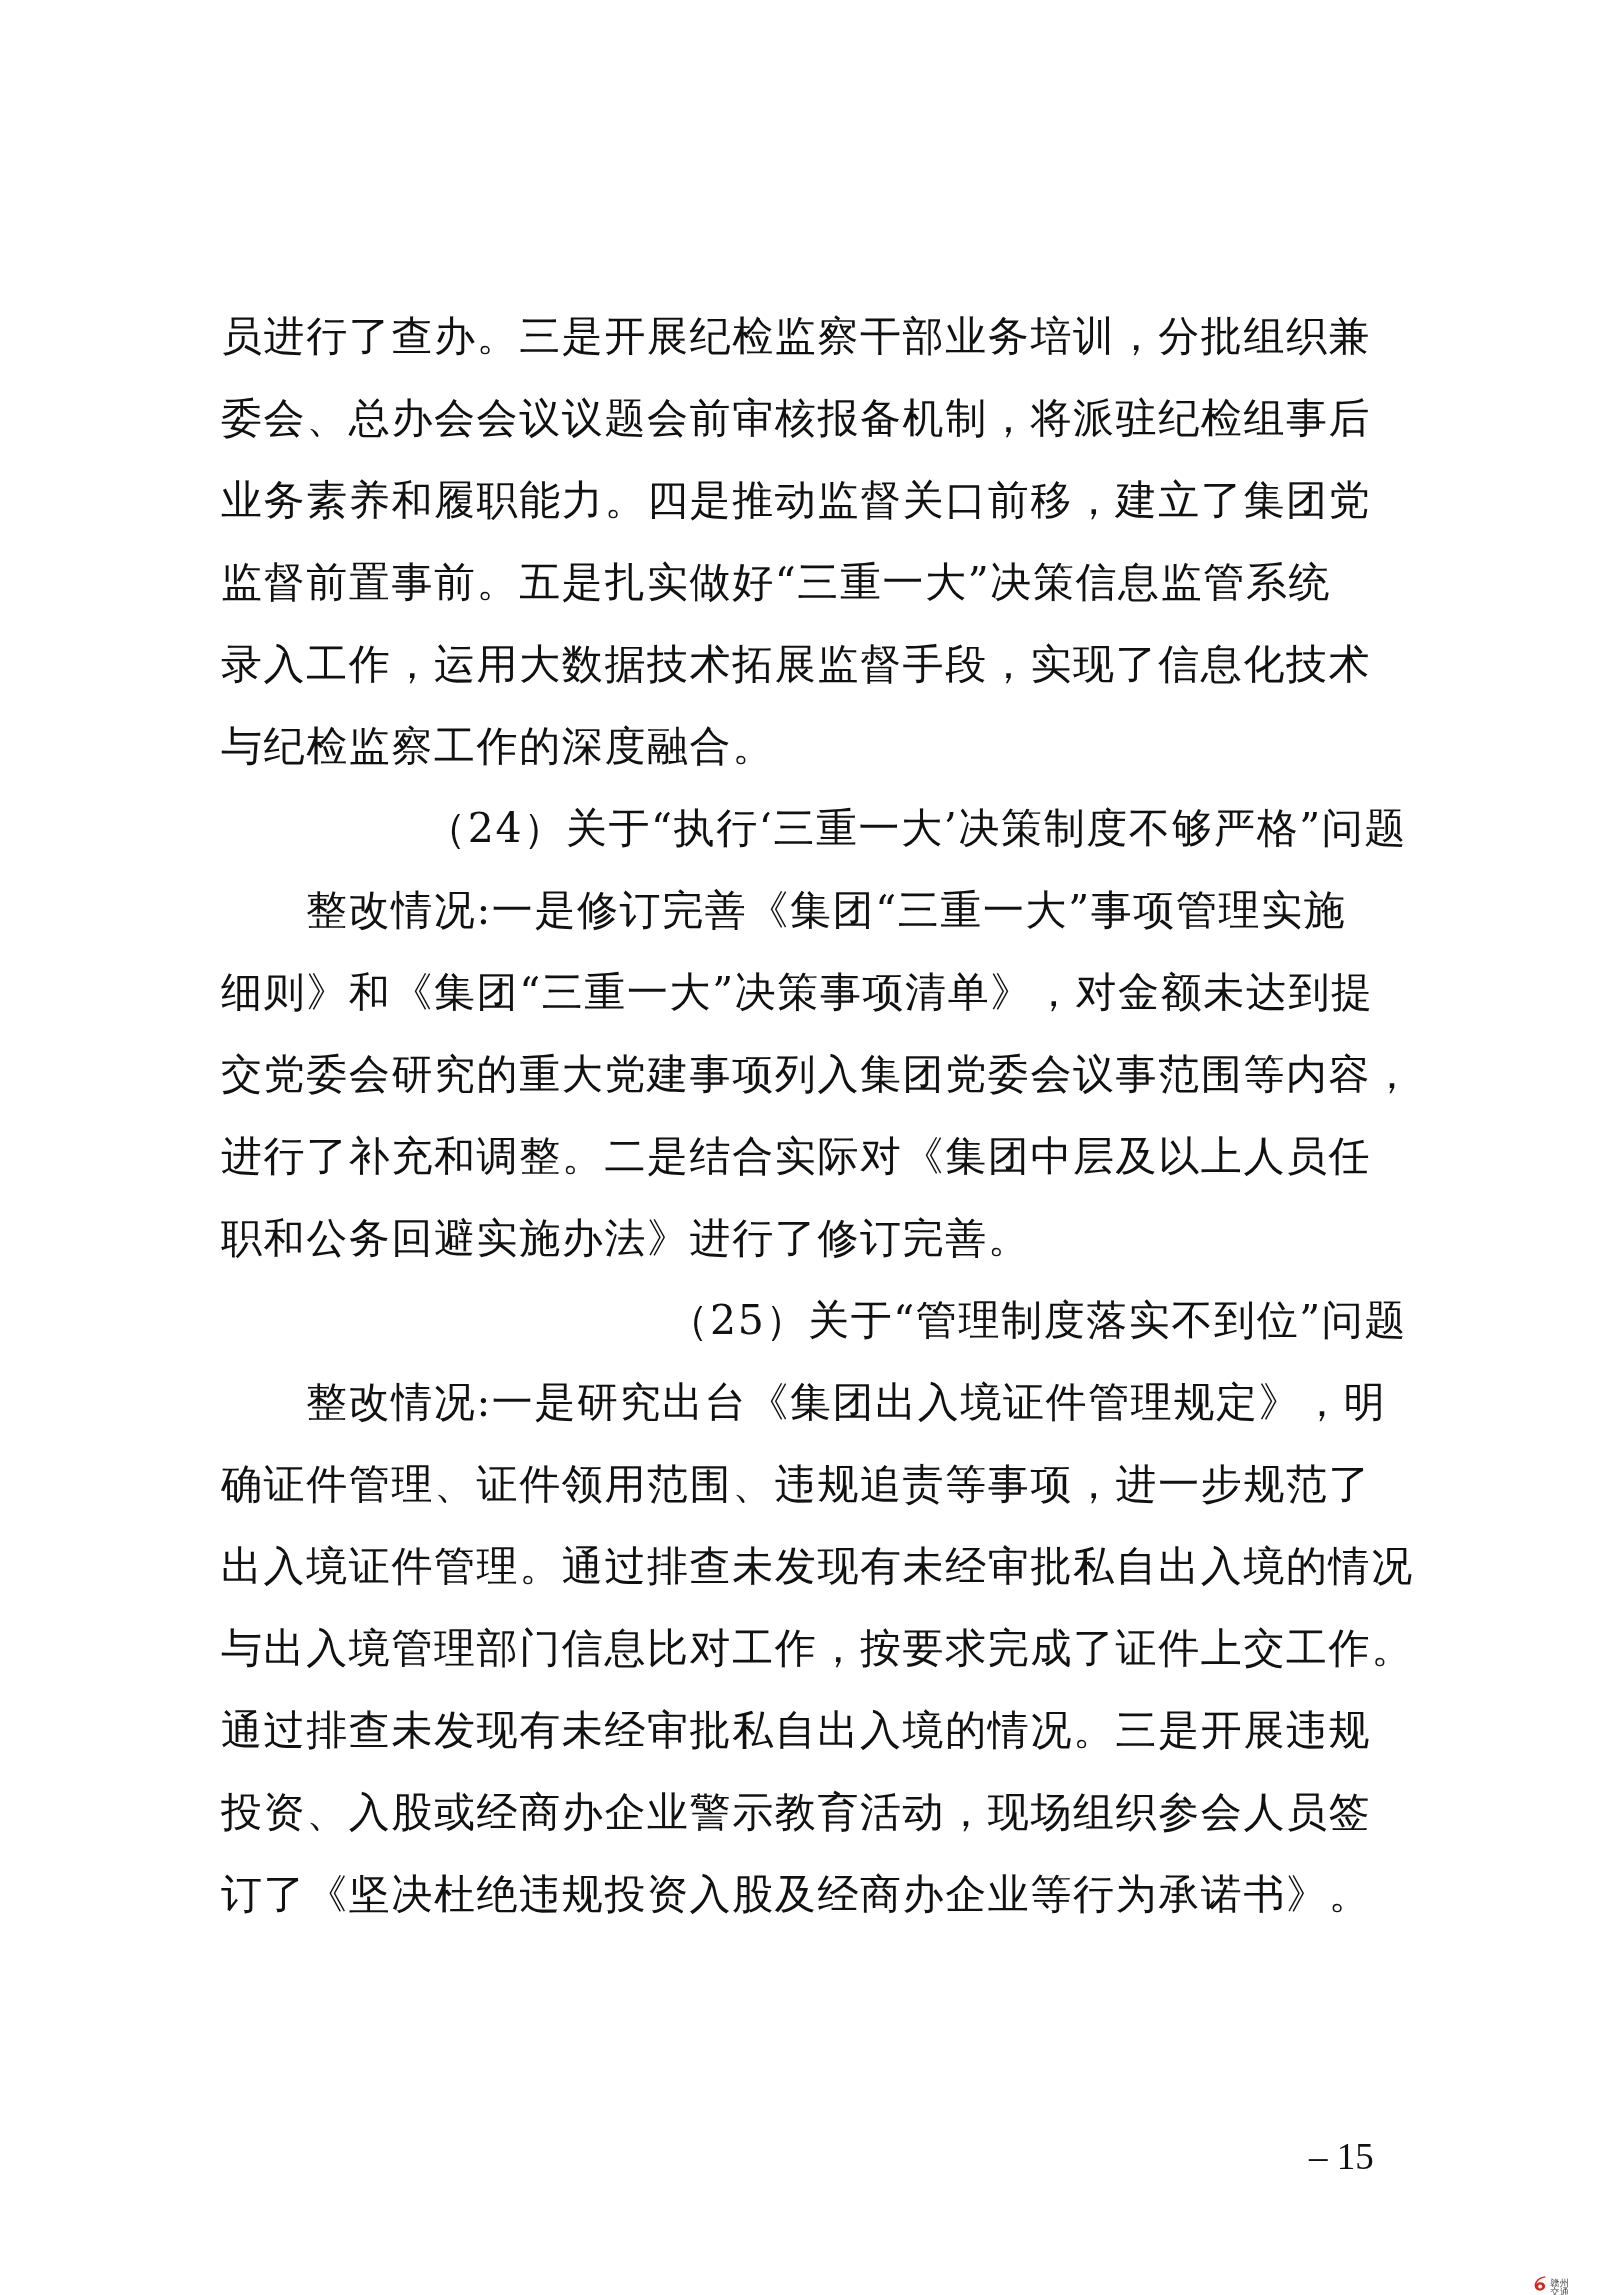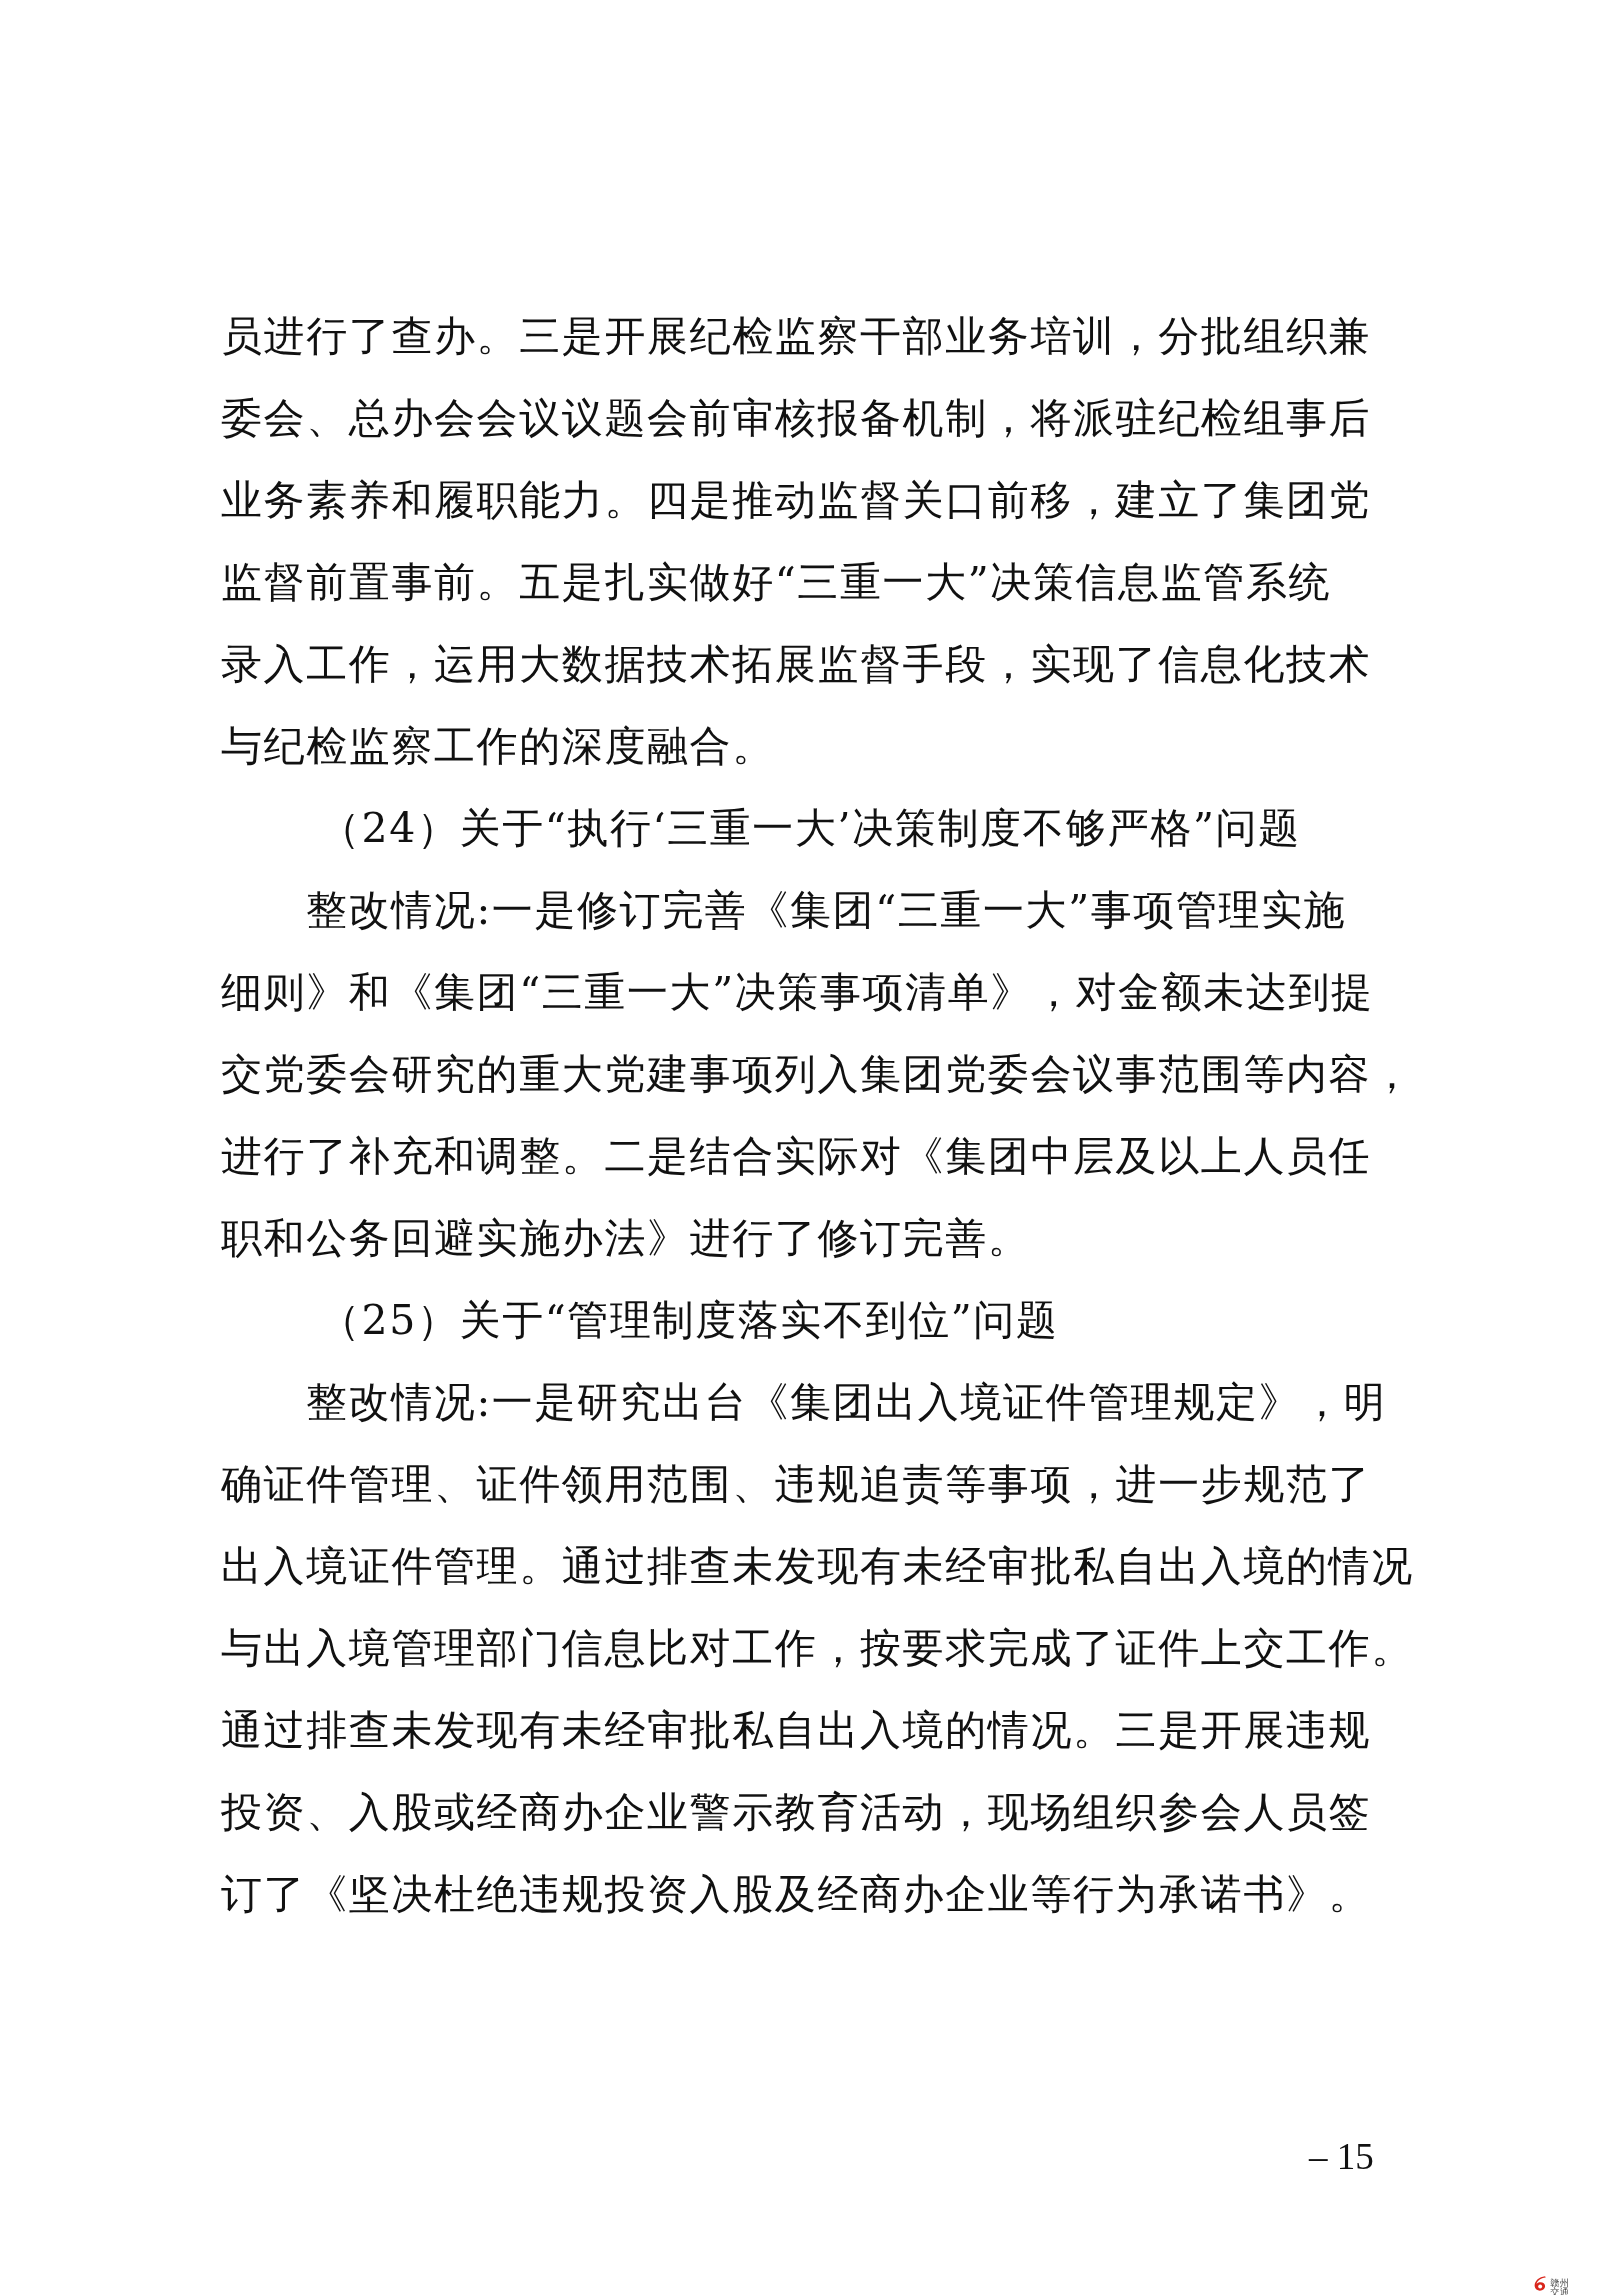--- a/index.html
+++ b/index.html
@@ -34,20 +34,21 @@
       font-size: 41px;
       letter-spacing: 1.6px;
       white-space: nowrap;
       overflow: visible;
     }
     .line.indent {
       padding-left: 85px;
     }
     .line.heading {
       padding-left: 98px;
+      text-align: right;
     }
     .page-number {
       position: absolute;
       left: 1309px;
       top: 2135px;
       font-family: "Liberation Serif", "DejaVu Serif", serif;
       font-size: 37px;
       color: #111111;
       white-space: nowrap;
     }

